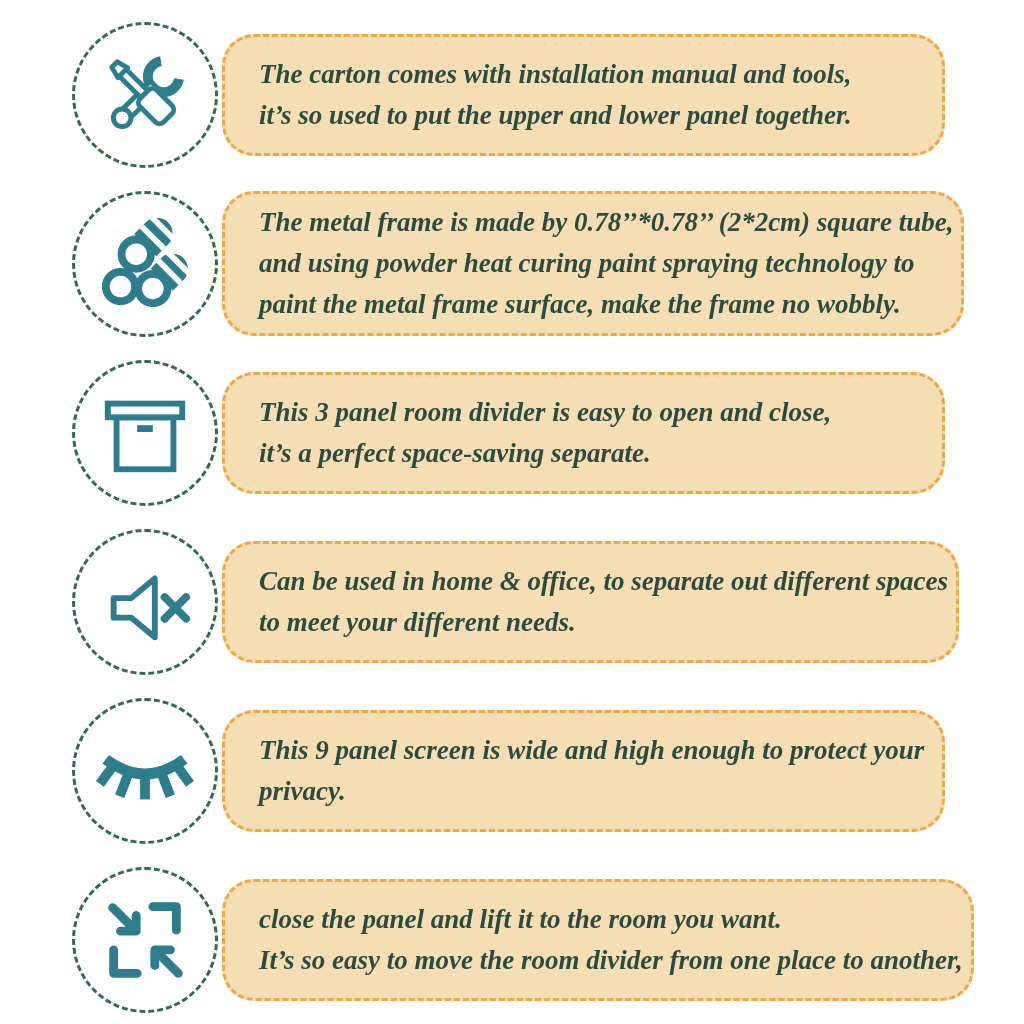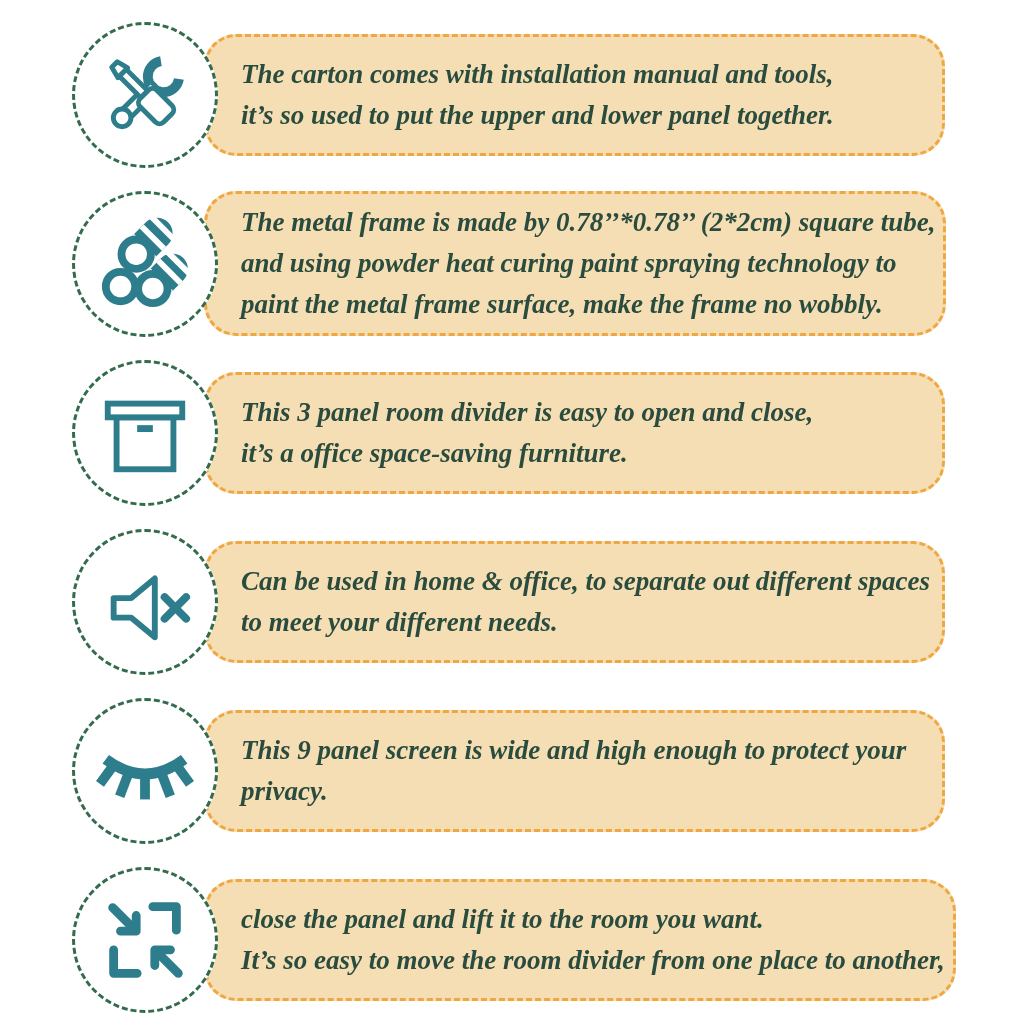--- a/index.html
+++ b/index.html
@@ -2,21 +2,21 @@
 <html><head>
 <meta charset="utf-8">
 <style>
   html,body{margin:0;padding:0;}
   body{
     width:1024px;height:1024px;overflow:hidden;background:#ffffff;
     font-family:"Liberation Serif", serif;
   }
   .page{padding-top:10px;}
   .row{
-    height:169px;display:flex;align-items:center;position:relative;
+    height:169px;display:flex;align-items:center;position:relative;gap:18px;
   }
   .icon-circle{
     width:146px;height:146px;flex-shrink:0;margin-left:72px;
     border:3px dashed #336b4d;border-radius:50%;background:#ffffff;
     box-sizing:border-box;position:relative;z-index:2;
     display:flex;align-items:center;justify-content:center;
   }
   .bubble{
     flex:1;margin-left:-14px;margin-right:79px;position:relative;z-index:1;
     background:#f6deb4;border:3px dashed #efa742;border-radius:32px;
@@ -95,21 +95,21 @@
       <svg class="icon-svg" viewBox="0 0 100 100">
         <g stroke="#2E7D8C" fill="#ffffff" stroke-width="6" stroke-linejoin="miter">
           <rect x="21" y="34" width="58" height="53"></rect>
           <rect x="12" y="20" width="76" height="14"></rect>
         </g>
         <rect x="42" y="42" width="16" height="7" fill="#2E7D8C"></rect>
       </svg>
     </div>
     <div class="bubble">
       <div class="line">This 3 panel room divider is easy to open and close,</div>
-      <div class="line">it’s a office space-saving furniture.</div>
+      <div class="line">it’s a perfect space-saving separate.</div>
     </div>
   </div>
 
   <div class="row">
     <div class="icon-circle">
       <svg class="icon-svg" viewBox="0 0 100 100">
         <path d="M36 46 L60 26 L60 86 L36 66 L18 66 L18 46 Z" fill="#ffffff" stroke="#2E7D8C" stroke-width="6" stroke-linejoin="round"></path>
         <g stroke="#2E7D8C" stroke-width="8" stroke-linecap="round">
           <line x1="70" y1="45" x2="92" y2="67"></line>
           <line x1="92" y1="45" x2="70" y2="67"></line>

